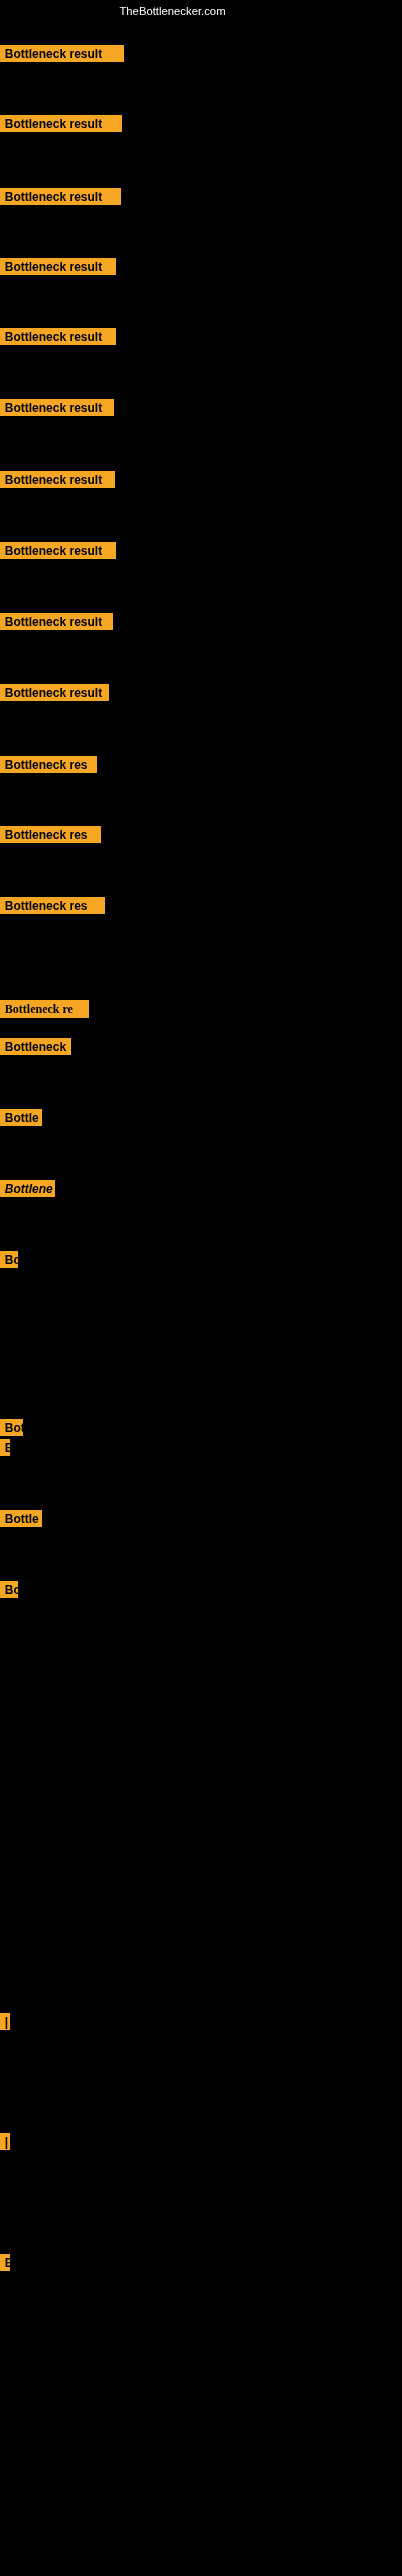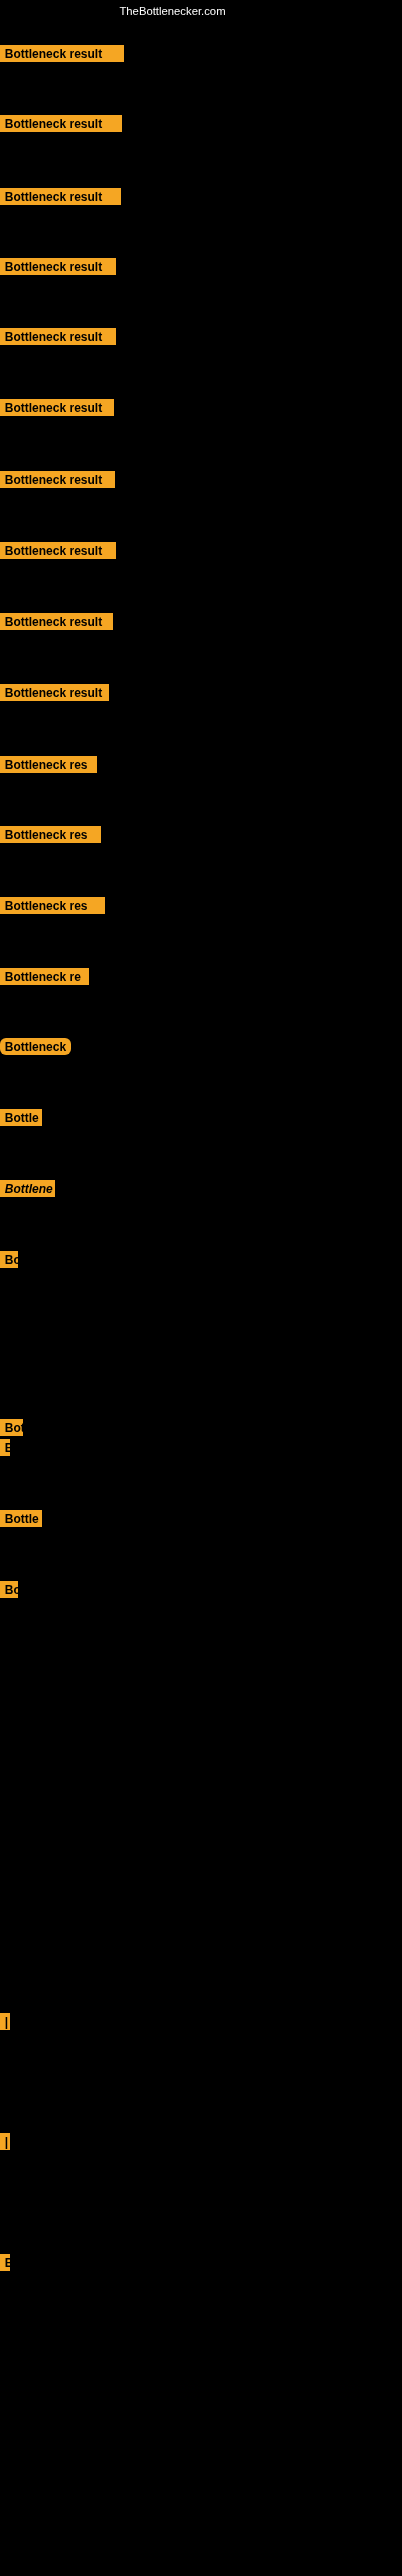--- a/index.html
+++ b/index.html
@@ -50,22 +50,22 @@
     <div class="bottleneck-badge" style="top: 258px; max-width: 116px; width: 116px;">Bottleneck result</div>
     <div class="bottleneck-badge" style="top: 328px; max-width: 116px; width: 116px;">Bottleneck result</div>
     <div class="bottleneck-badge" style="top: 399px; max-width: 114px; width: 114px;">Bottleneck result</div>
     <div class="bottleneck-badge" style="top: 471px; max-width: 115px; width: 115px;">Bottleneck result</div>
     <div class="bottleneck-badge" style="top: 542px; max-width: 116px; width: 116px;">Bottleneck result</div>
     <div class="bottleneck-badge" style="top: 613px; max-width: 113px; width: 113px;">Bottleneck result</div>
     <div class="bottleneck-badge" style="top: 684px; max-width: 109px; width: 109px;">Bottleneck result</div>
     <div class="bottleneck-badge" style="top: 756px; max-width: 97px; width: 97px;">Bottleneck res</div>
     <div class="bottleneck-badge" style="top: 826px; max-width: 101px; width: 101px;">Bottleneck res</div>
     <div class="bottleneck-badge" style="top: 897px; max-width: 105px; width: 105px;">Bottleneck res</div>
-    <div class="bottleneck-badge" style="top: 968px; max-width: 89px; width: 89px;">Bottleneck re</div>
-    <div class="bottleneck-badge" style="top: 1038px; max-width: 71px; width: 71px; border-radius: 6px;">Bottleneck</div>
+    <div class="bottleneck-badge" style="top: 1000px; max-width: 89px; width: 89px; font-family: Liberation Serif, serif;">Bottleneck re</div>
+    <div class="bottleneck-badge" style="top: 1038px; max-width: 71px; width: 71px;">Bottleneck</div>
     <div class="bottleneck-badge" style="top: 1109px; max-width: 42px; width: 42px;">Bottle</div>
     <div class="bottleneck-badge" style="top: 1180px; max-width: 55px; width: 55px; font-style: italic;">Bottlene</div>
     <div class="bottleneck-badge" style="top: 1251px; max-width: 17.7px; width: 17.7px;">Bo</div>
     <div class="bottleneck-badge" style="top: 1419px; max-width: 22.5px; width: 22.5px;">Bot</div>
     <div class="bottleneck-badge" style="top: 1439px; max-width: 9.7px; width: 9.7px;">B</div>
     <div class="bottleneck-badge" style="top: 1510px; max-width: 42px; width: 42px;">Bottle</div>
     <div class="bottleneck-badge" style="top: 1581px; max-width: 17.7px; width: 17.7px;">Bo</div>
     <div class="bottleneck-badge" style="top: 2013px; max-width: 4.8px; width: 4.8px;">|</div>
     <div class="bottleneck-badge" style="top: 2133px; max-width: 4.8px; width: 4.8px;">|</div>
     <div class="bottleneck-badge" style="top: 2254px; max-width: 9.7px; width: 9.7px;">B</div>

